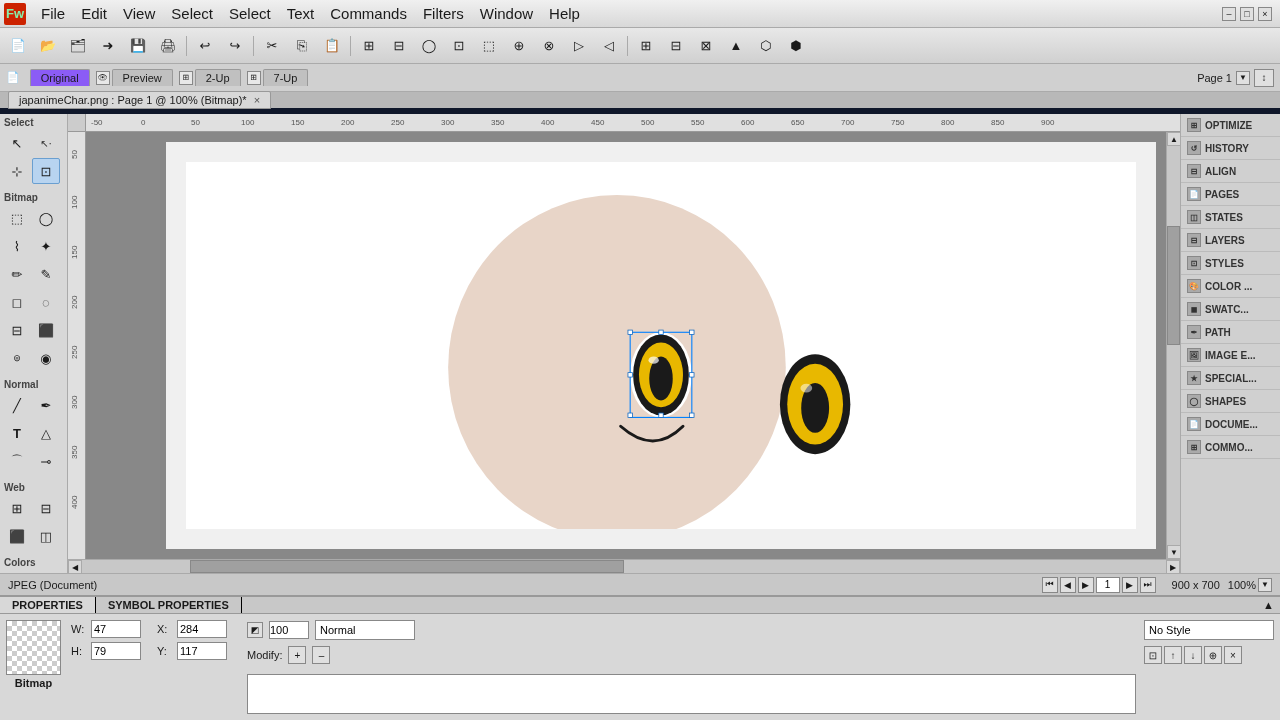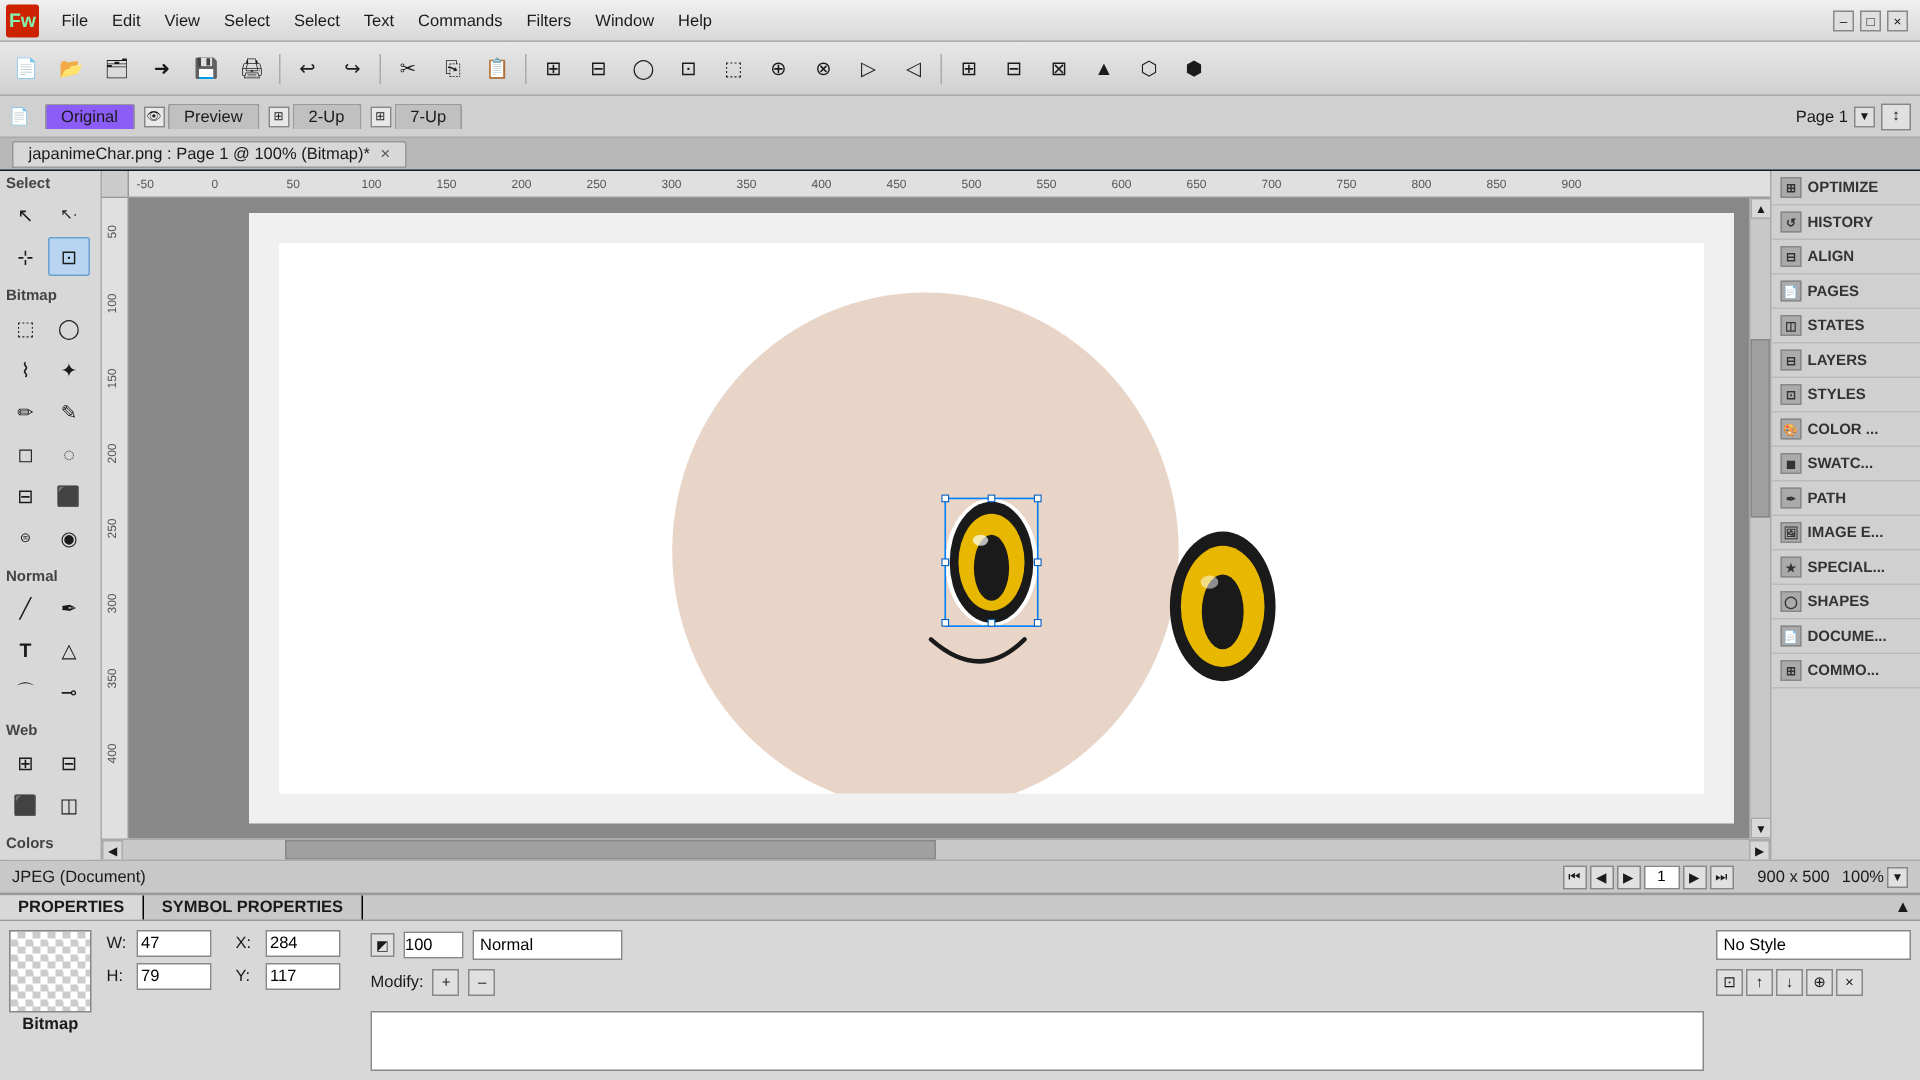--- a/index.html
+++ b/index.html
@@ -10,21 +10,21 @@
       display: flex; align-items: center; height: 28px;
       background: linear-gradient(to bottom, #f0f0f0, #d8d8d8);
       border-bottom: 1px solid #aaa; padding: 0 4px; gap: 2px;
     }
     .app-logo {
       width: 22px; height: 22px; background: #cc2200; color: #86efac;
       font-weight: bold; font-size: 13px; display: flex; align-items: center;
       justify-content: center; margin-right: 6px; border-radius: 2px;
     }
     .menu-item {
-      padding: 2px 7px; cursor: pointer; font-size: 11px; border-radius: 2px;
+      padding: 2px 7px; cursor: pointer; font-size: 15px; border-radius: 2px;
     }
 
     
     #toolbar {
       display: flex; align-items: center; height: 36px;
       background: linear-gradient(to bottom, #e8e8e8, #d0d0d0);
       border-bottom: 1px solid #aaa; padding: 0 4px; gap: 2px; flex-wrap: wrap;
     }
     .toolbar-btn {
       width: 28px; height: 26px; display: flex; align-items: center;
@@ -44,21 +44,21 @@
       background: #c0c0c0; border: 1px solid #999; border-bottom: none;
     }
     .tab-btn.active { background: #8b5cf6; }
     .page-indicator {
       display: flex; align-items: center; gap: 4px; margin-left: 4px; font-size: 11px;
     }
 
     
     #doctab {
       display: flex; align-items: center; height: 22px;
-      background: #b8b8b8; padding: 0 8px; border-bottom: 1px solid #0f172a; gap: 4px;
+      background: #b8b8b8; padding: 0 8px; border-bottom: 6px solid #0f172a; gap: 4px;
     }
     .doc-tab {
       padding: 2px 10px; background: #d8d8d8; border: 1px solid #999;
       font-size: 11px; cursor: pointer; border-radius: 2px 2px 0 0;
     }
     .doc-tab-close { margin-left: 4px; color: #555; cursor: pointer; }
 
     
     #main-layout {
       display: flex; height: calc(720px - 28px - 36px - 28px - 22px - 30px - 125px);
@@ -548,21 +548,21 @@
 <div id="statusbar">
   <span>JPEG (Document)</span>
   <div style="display:flex;align-items:center;gap:2px;margin-left:auto">
     <div style="width:16px;height:16px;border:1px solid #888;background:#e0e0e0;cursor:pointer;display:flex;align-items:center;justify-content:center;font-size:9px">⏮</div>
     <div style="width:16px;height:16px;border:1px solid #888;background:#e0e0e0;cursor:pointer;display:flex;align-items:center;justify-content:center;font-size:9px">◀</div>
     <div style="width:16px;height:16px;border:1px solid #888;background:#e0e0e0;cursor:pointer;display:flex;align-items:center;justify-content:center;font-size:9px">▶</div>
     <input type="text" value="1" style="width: 24px; height: 16px; border: 1px solid rgb(136, 136, 136); text-align: center; font-size: 10px;">
     <div style="width:16px;height:16px;border:1px solid #888;background:#e0e0e0;cursor:pointer;display:flex;align-items:center;justify-content:center;font-size:9px">▶</div>
     <div style="width:16px;height:16px;border:1px solid #888;background:#e0e0e0;cursor:pointer;display:flex;align-items:center;justify-content:center;font-size:9px">⏭</div>
   </div>
-  <span style="margin-left:8px">900 x 500</span>
+  <span style="margin-left:8px">900 x 700</span>
   <div style="display:flex;align-items:center;gap:2px">
     <span>100%</span>
     <div style="width:14px;height:14px;border:1px solid #888;background:#e0e0e0;cursor:pointer;display:flex;align-items:center;justify-content:center;font-size:8px">▼</div>
   </div>
 </div>
 
 <div id="properties-panel">
   <div id="prop-tabs">
     <div class="prop-tab active">PROPERTIES</div>
     <div class="prop-tab">SYMBOL PROPERTIES</div>

